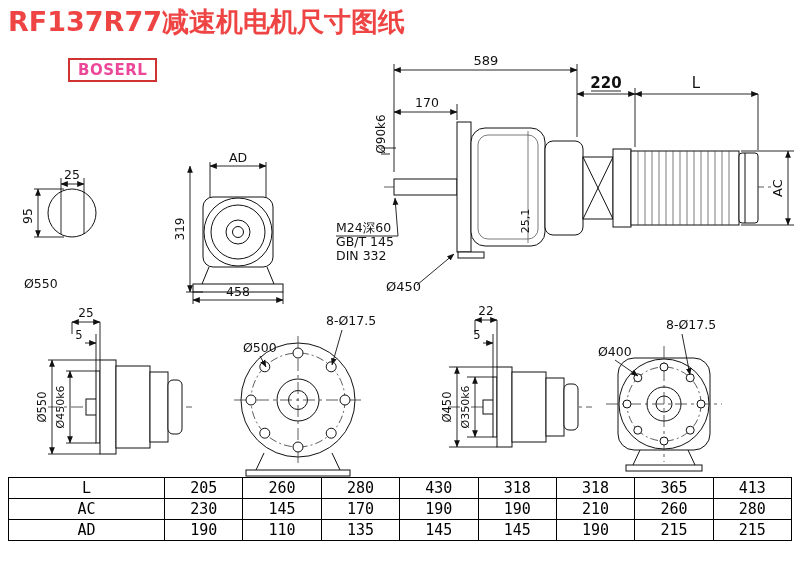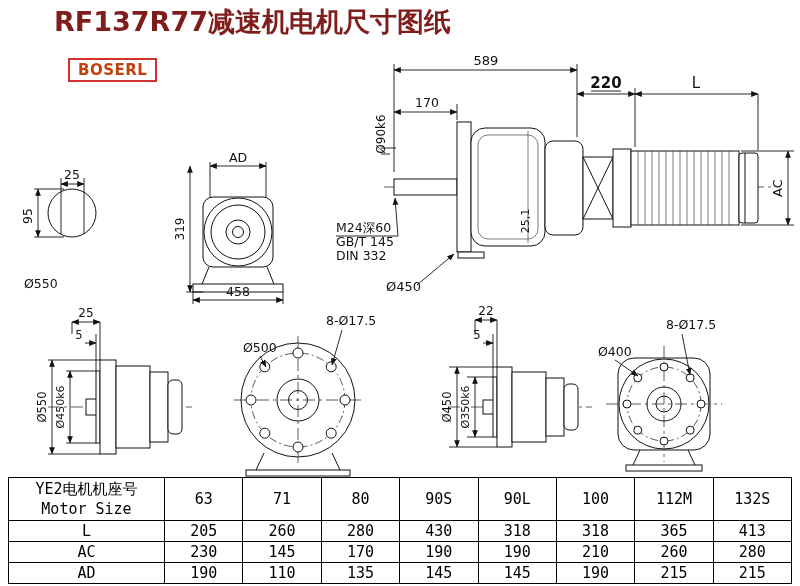--- a/index.html
+++ b/index.html
@@ -27,22 +27,22 @@
   .dim-table td,.dim-table th{border:1px solid #000;text-align:center;vertical-align:middle;
              padding:0;height:20px;font-weight:normal;overflow:hidden;}
   .dim-table th.hdr{height:42px;line-height:1.35;font-size:15px;}
   .dim-table col.c0{width:156px;}
 </style>
 </head>
 <body>
 
 <div class="page">
 
-  <div class="title" style="color: #7f1d1d; margin-left: 46px;">RF137R77减速机电机尺寸图纸</div>
-  <div class="logo" style="color: #c2410c; border-color: rgb(208, 50, 50);">BOSERL</div>
+  <div class="title" style="color: #ef4444;">RF137R77减速机电机尺寸图纸</div>
+  <div class="logo" style="color: #ec4899; border-color: rgb(208, 50, 50);">BOSERL</div>
 
   <svg class="drawing" viewBox="0 0 800 478" xmlns="http://www.w3.org/2000/svg">
     <defs>
       <pattern id="hatch" width="5" height="5" patternUnits="userSpaceOnUse" patternTransform="rotate(45)">
         <rect width="5" height="5" fill="#fff"></rect>
         <line x1="0" y1="0" x2="0" y2="5" stroke="#444" stroke-width="1"></line>
       </pattern>
       <marker id="arr" viewBox="0 0 10 10" refX="9.5" refY="5" markerWidth="8" markerHeight="8" orient="auto-start-reverse">
         <path d="M0,1 L10,5 L0,9 Z" fill="#111"></path>
       </marker>
@@ -259,34 +259,20 @@
         <col>
         <col>
         <col>
         <col>
         <col>
         <col>
         <col>
         <col>
     </colgroup>
     <tbody>
-      <tr>
-        <th class="hdr">
-          <div>YE2电机机座号</div>
-          <div>Motor Size</div>
-        </th>
-        <td>63</td>
-        <td>71</td>
-        <td>80</td>
-        <td>90S</td>
-        <td>90L</td>
-        <td>100</td>
-        <td>112M</td>
-        <td>132S</td>
-      </tr>
       <tr>
         <td>L</td>
         <td>205</td>
         <td>260</td>
         <td>280</td>
         <td>430</td>
         <td>318</td>
         <td>318</td>
         <td>365</td>
         <td>413</td>

